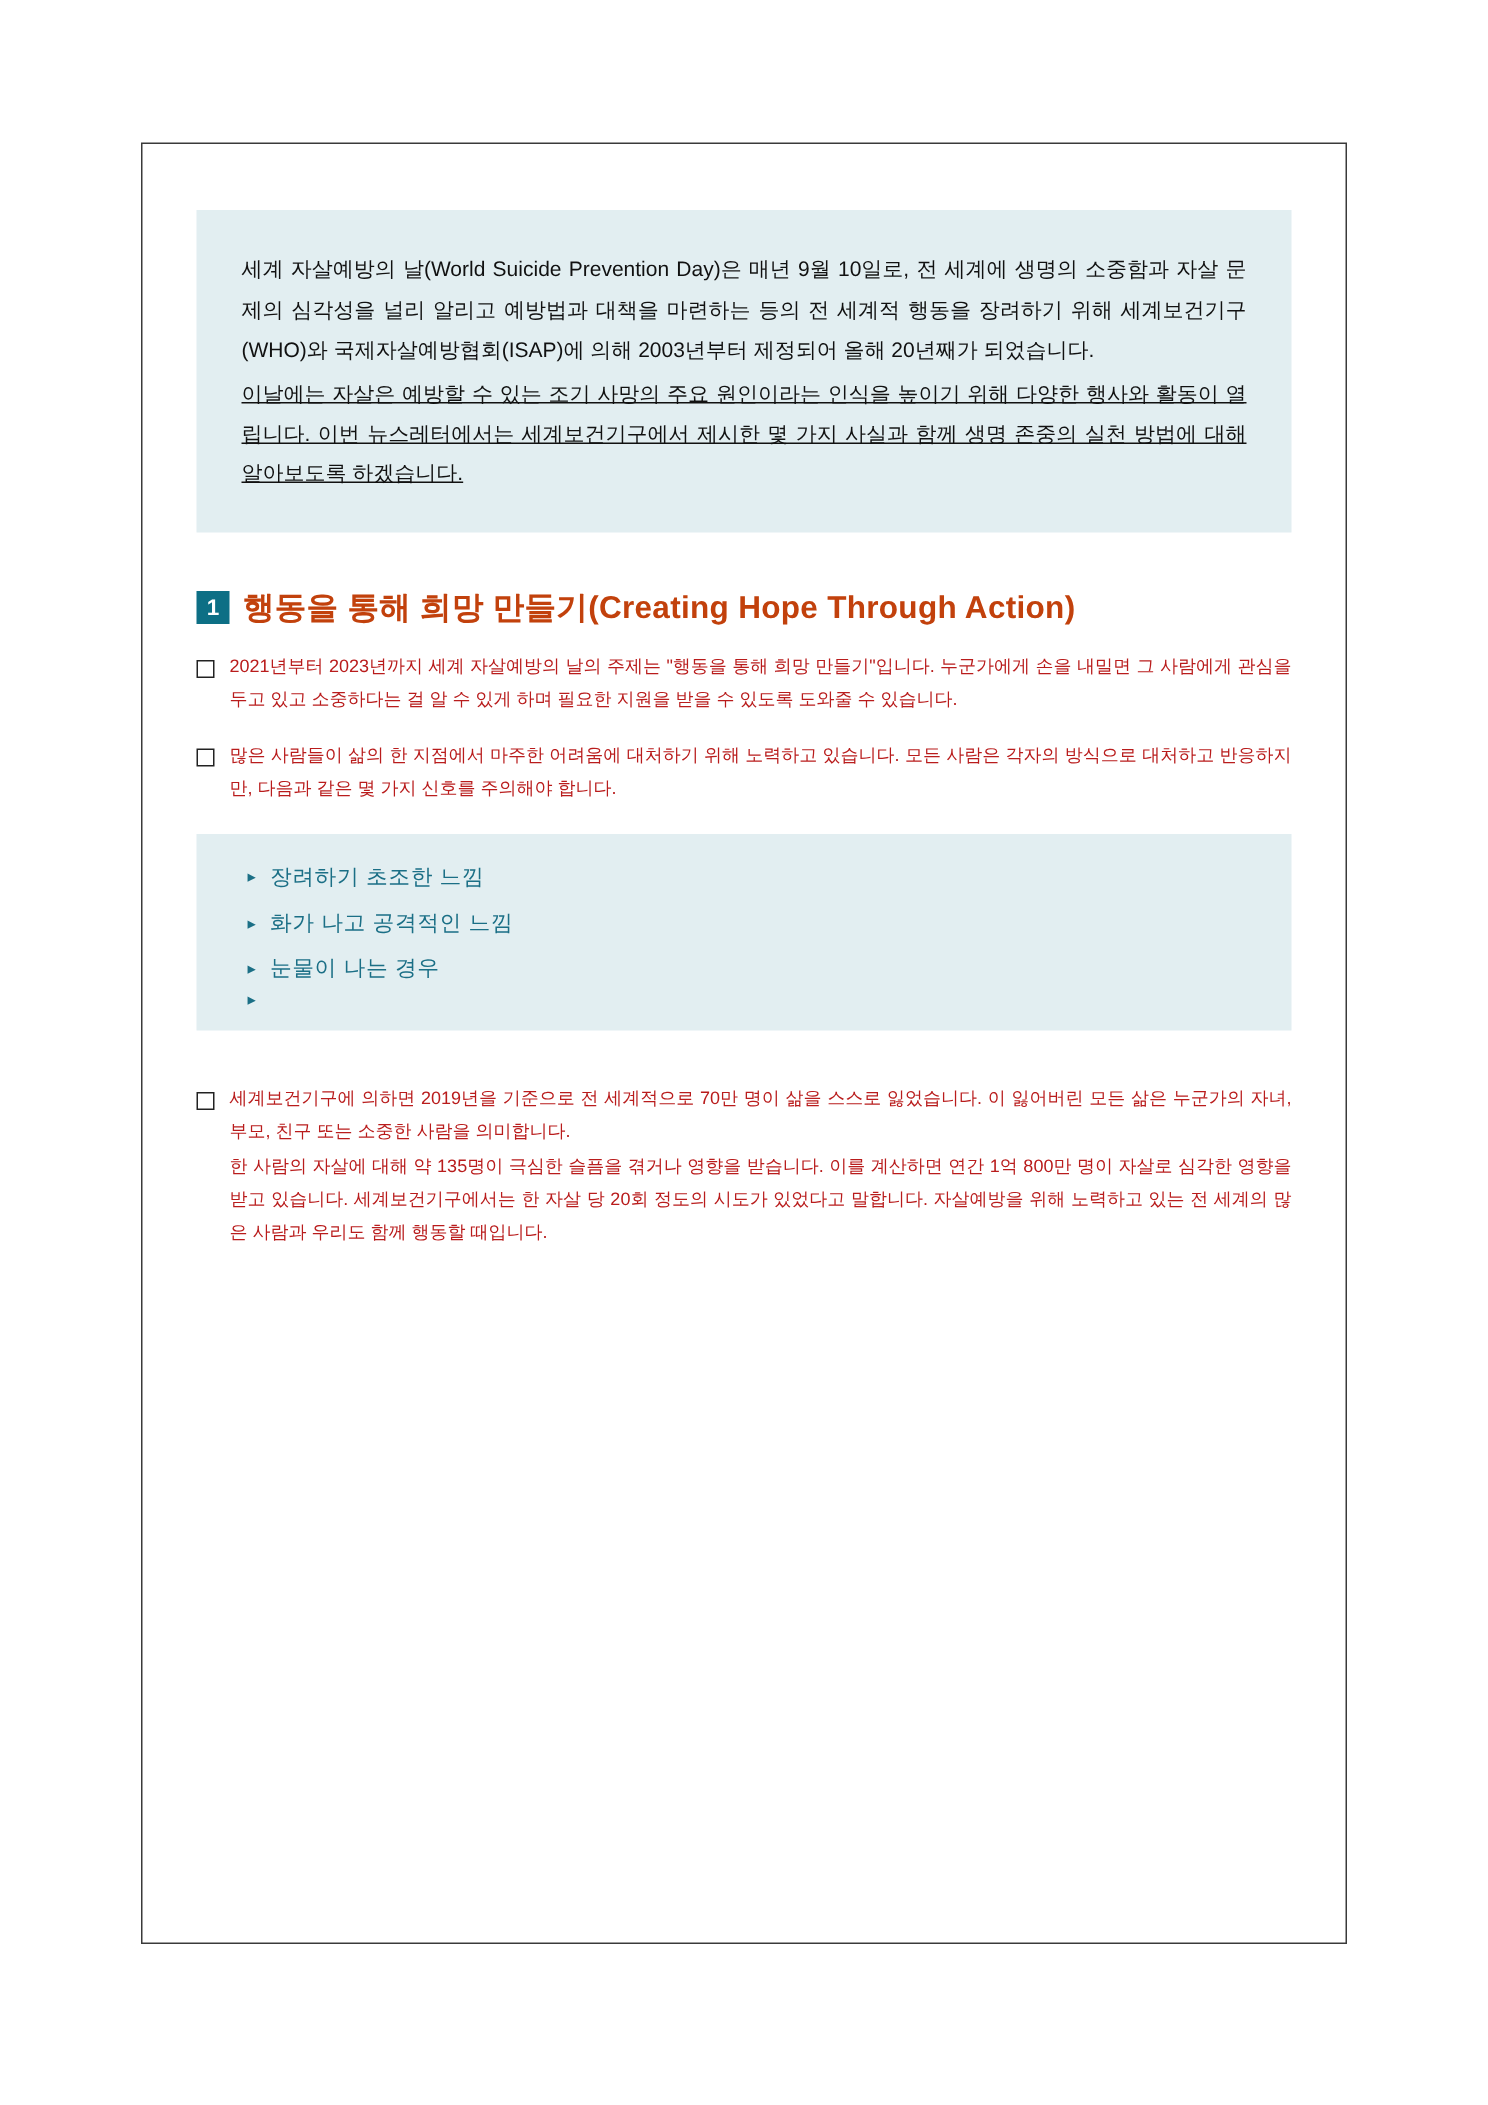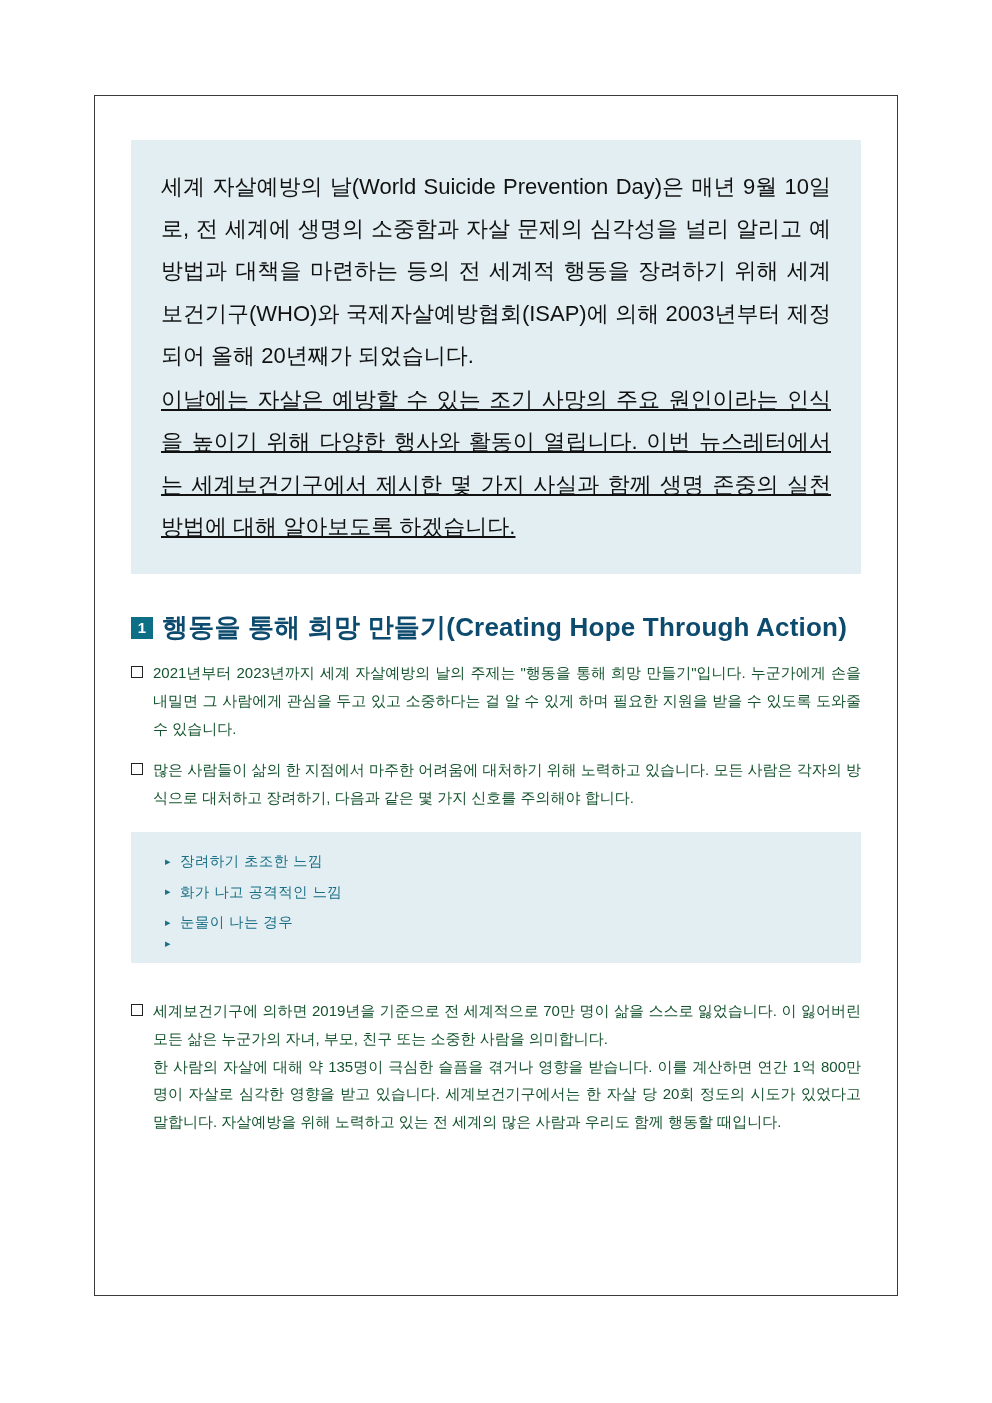--- a/index.html
+++ b/index.html
@@ -32,21 +32,21 @@
   .doc-inner {
     padding: 44px 36px 20px 36px;
   }
 
   
   .intro-box {
     background: #e2eef1;
     padding: 26px 30px 26px 30px;
   }
   .intro-p {
-    font-size: 22px;
+    font-size: 14px;
     line-height: 1.92;
     text-align: justify;
     text-justify: inter-word;
     color: #111111;
     margin: 0;
   }
   .intro-p + .intro-p {
     margin-top: 2px;
     text-decoration: underline;
   }
@@ -65,46 +65,46 @@
     width: 22px;
     height: 22px;
     background: #0d6f85;
     color: #ffffff;
     font-size: 15px;
     font-weight: bold;
     margin-right: 9px;
     flex: 0 0 auto;
   }
   .section-title {
-    font-size: 26px;
+    font-size: 21px;
     font-weight: bold;
-    color: #0c4a6e;
+    color: #c2410c;
     letter-spacing: 0.2px;
   }
 
   
   .chk-item {
     display: flex;
     align-items: flex-start;
     margin-top: 14px;
   }
   .chk-box {
     flex: 0 0 auto;
     width: 12px;
     height: 12px;
     border: 1.4px solid #222;
     margin-top: 7px;
     margin-right: 10px;
   }
   .chk-text {
-    font-size: 15px;
+    font-size: 12px;
     line-height: 1.85;
     text-align: justify;
     text-justify: inter-word;
-    color: #14532d;
+    color: #b91c1c;
     flex: 1 1 auto;
   }
   .chk-text p { margin: 0; }
 
   
   .sub-box {
     background: #e2eef1;
     margin-top: 20px;
     padding: 14px 18px 14px 34px;
   }
@@ -143,21 +143,21 @@
         <span class="section-title">행동을 통해 희망 만들기(Creating Hope Through Action)</span>
       </div>
 
       <div class="chk-item">
         <span class="chk-box"></span>
         <div class="chk-text">2021년부터 2023년까지 세계 자살예방의 날의 주제는 "행동을 통해 희망 만들기"입니다. 누군가에게 손을 내밀면 그 사람에게 관심을 두고 있고 소중하다는 걸 알 수 있게 하며 필요한 지원을 받을 수 있도록 도와줄 수 있습니다.</div>
       </div>
 
       <div class="chk-item">
         <span class="chk-box"></span>
-        <div class="chk-text">많은 사람들이 삶의 한 지점에서 마주한 어려움에 대처하기 위해 노력하고 있습니다. 모든 사람은 각자의 방식으로 대처하고 장려하기, 다음과 같은 몇 가지 신호를 주의해야 합니다.</div>
+        <div class="chk-text">많은 사람들이 삶의 한 지점에서 마주한 어려움에 대처하기 위해 노력하고 있습니다. 모든 사람은 각자의 방식으로 대처하고 반응하지만, 다음과 같은 몇 가지 신호를 주의해야 합니다.</div>
       </div>
 
       <div class="sub-box">
         <div class="sub-item">
           <span class="sub-marker">▸</span>
           <span>장려하기 초조한 느낌</span>
         </div>
         <div class="sub-item">
           <span class="sub-marker">▸</span>
           <span>화가 나고 공격적인 느낌</span>

